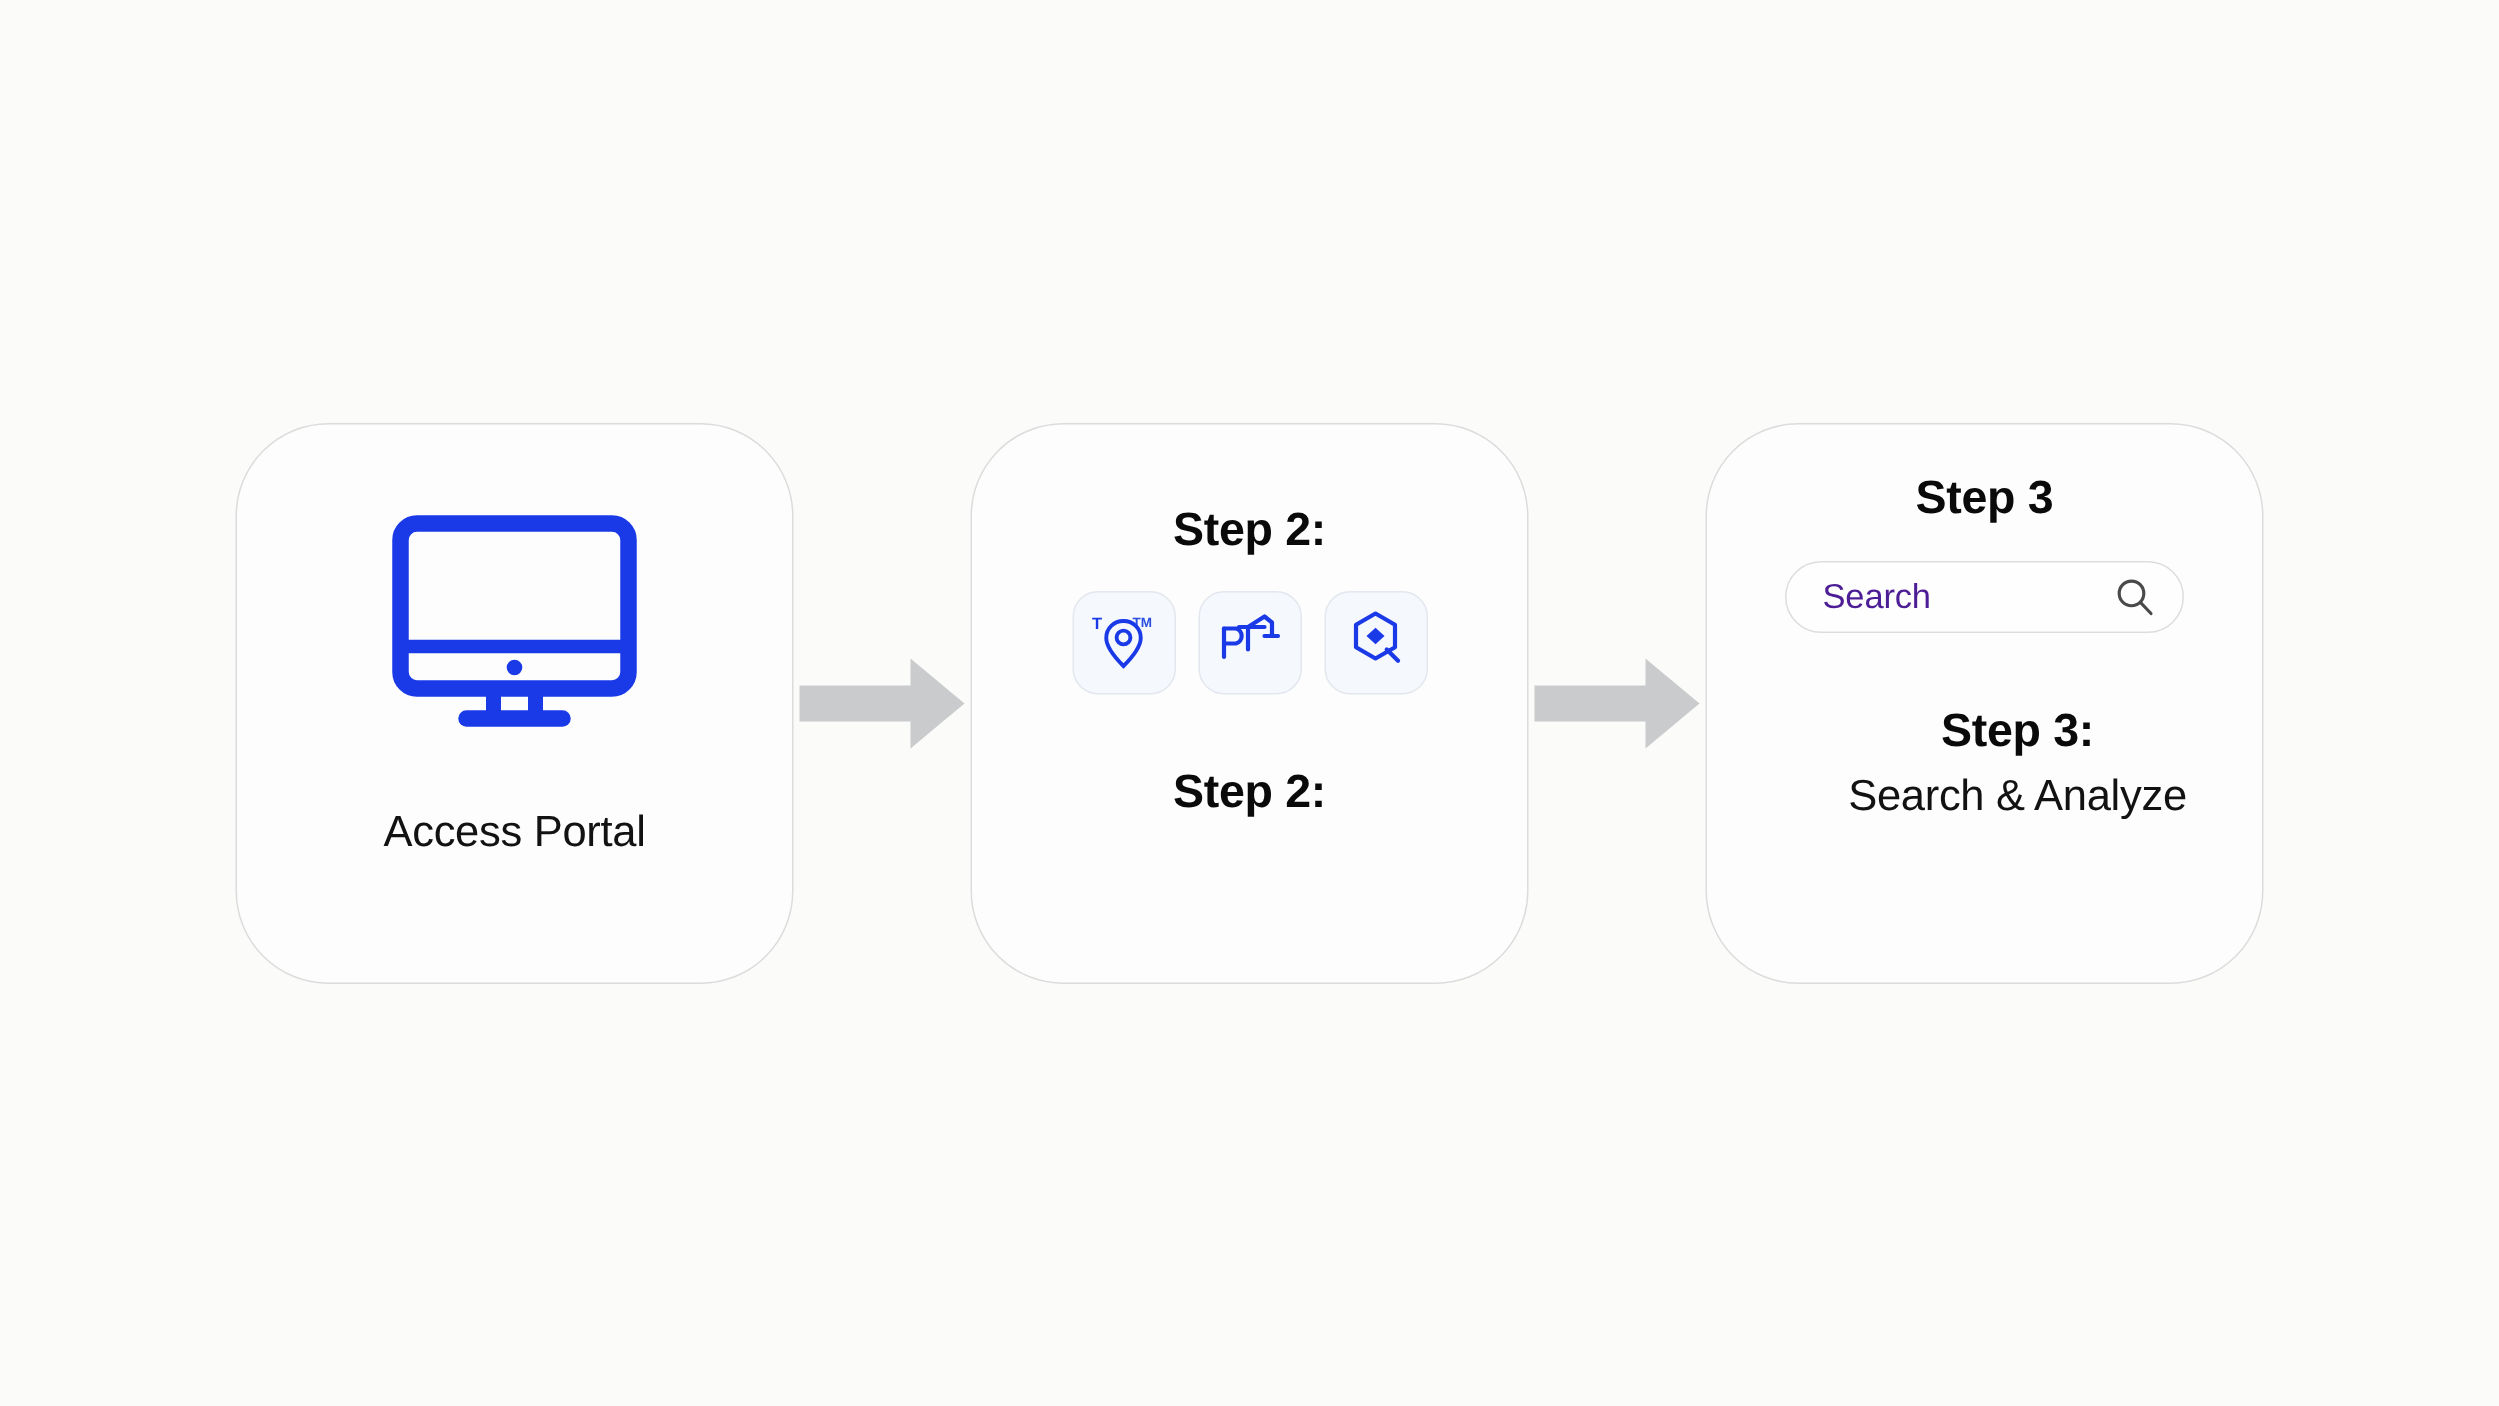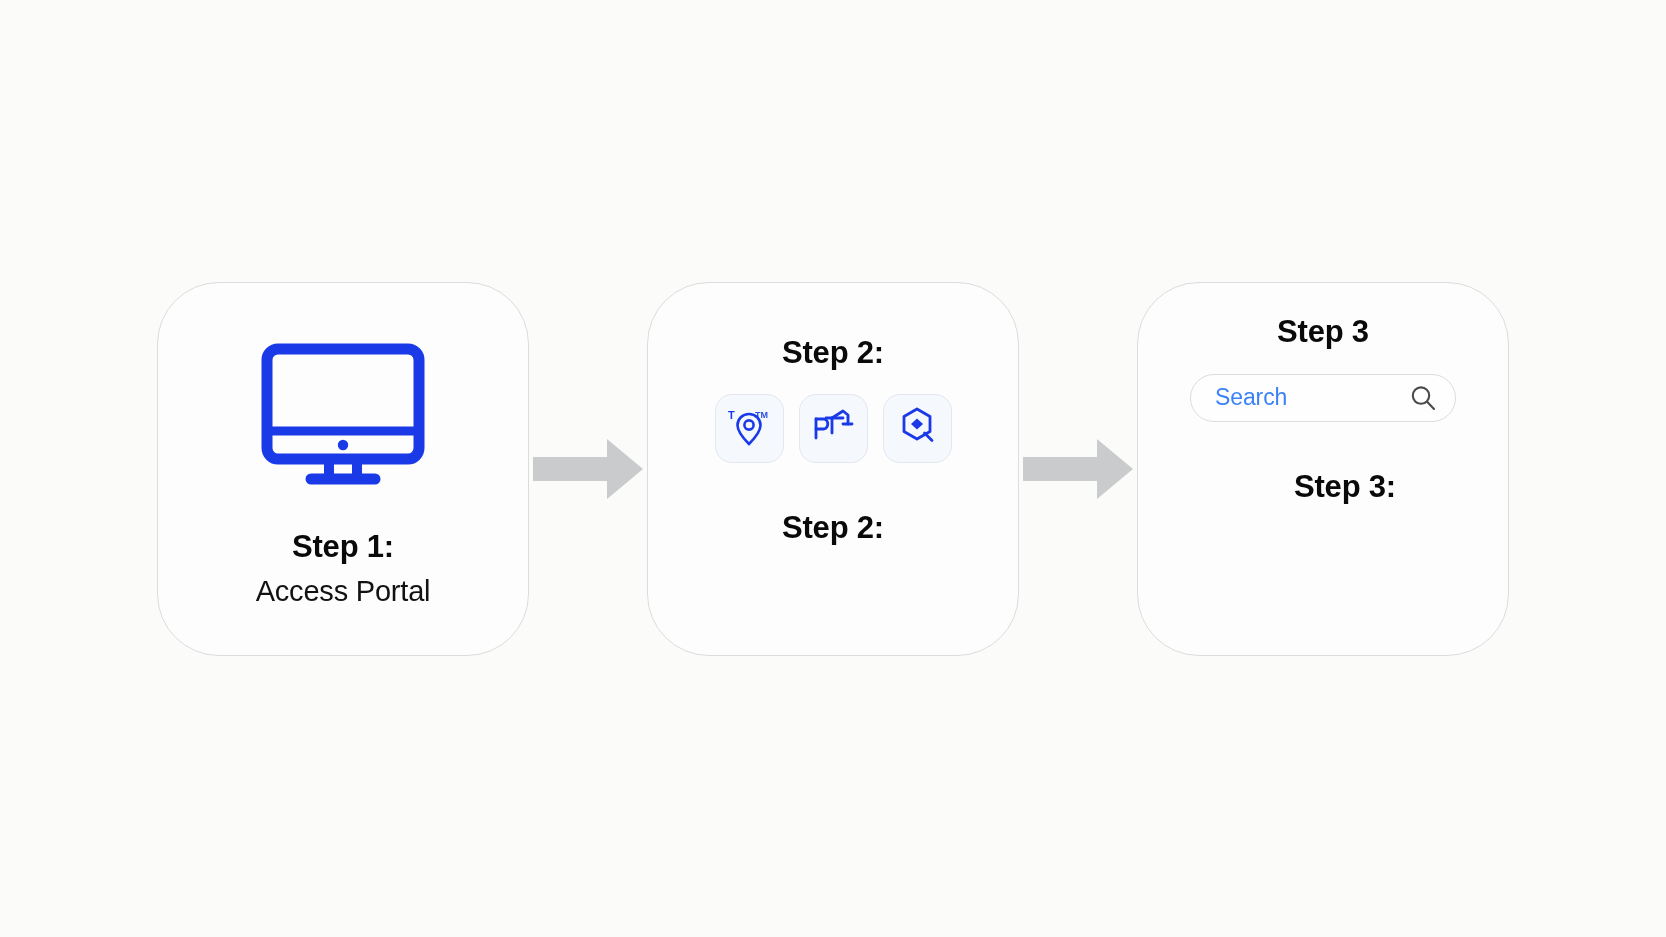--- a/index.html
+++ b/index.html
@@ -129,21 +129,21 @@
     background: #fefefe;
     border: 1.4px solid #dddddd;
     box-sizing: border-box;
     display: flex;
     align-items: center;
     justify-content: space-between;
     padding: 0 17px 0 24px;
   }
   .search-text {
     font-size: 23px;
-    color: #3b82f6;
+    color: #4c1d95;
     letter-spacing: -0.1px;
   }
   .search-glass { display: block; }
   .card-3 .caption-block { margin-top: 47px; margin-left: 44px; }
 </style>
 </head>
 <body>
 
 <div class="stage">
   <div class="flow">
@@ -154,21 +154,20 @@
           <svg class="monitor-icon" width="164" height="142" viewBox="0 0 164 142" fill="none">
             <rect x="6" y="6" width="152" height="110" rx="11" stroke="#1a3ae8" stroke-width="11"></rect>
             <line x1="8" y1="88" x2="156" y2="88" stroke="#1a3ae8" stroke-width="9"></line>
             <circle cx="82" cy="102" r="5.2" fill="#1a3ae8"></circle>
             <path d="M68 118 L68 134 M96 118 L96 134" stroke="#1a3ae8" stroke-width="10"></path>
             <line x1="50" y1="136" x2="114" y2="136" stroke="#1a3ae8" stroke-width="11" stroke-linecap="round"></line>
           </svg>
         </span>
       </div>
       <div class="caption-block">
-        <div class="caption-title">Step 1:</div>
         <div class="caption-sub">Access Portal</div>
       </div>
     </div>
 
     <div class="arrow">
       <span>
         <svg width="118" height="74" viewBox="0 0 118 74" fill="none">
           <path d="M4 25 L78 25 L78 7 L114 37 L78 67 L78 49 L4 49 Z" fill="#c9cbcd"></path>
         </svg>
       </span>
@@ -237,17 +236,18 @@
         <span>
           <svg class="search-glass" width="30" height="30" viewBox="0 0 30 30" fill="none">
             <circle cx="13" cy="12.6" r="8.2" stroke="#4a4a4a" stroke-width="2.1" fill="none"></circle>
             <line x1="19.1" y1="18.8" x2="26" y2="26" stroke="#4a4a4a" stroke-width="2.1" stroke-linecap="round"></line>
           </svg>
         </span>
       </div>
 
       <div class="caption-block">
         <div class="caption-title">Step 3:</div>
+        <div class="caption-sub">Search &amp; Analyze</div>
       </div>
     </div>
 
   </div>
 </div>
 
 </body></html>

